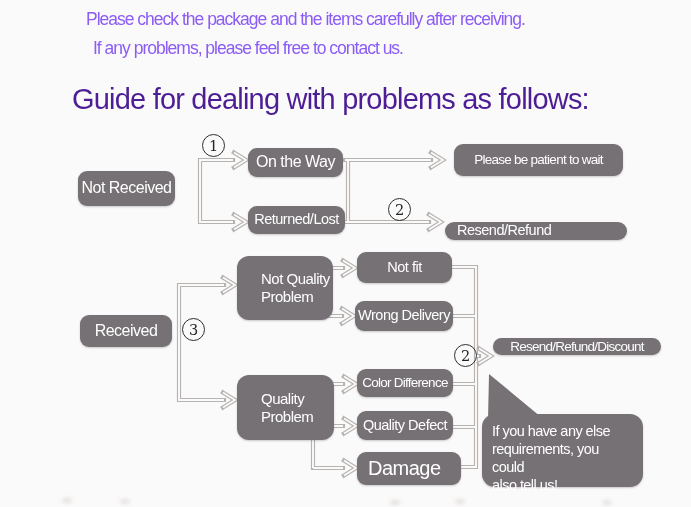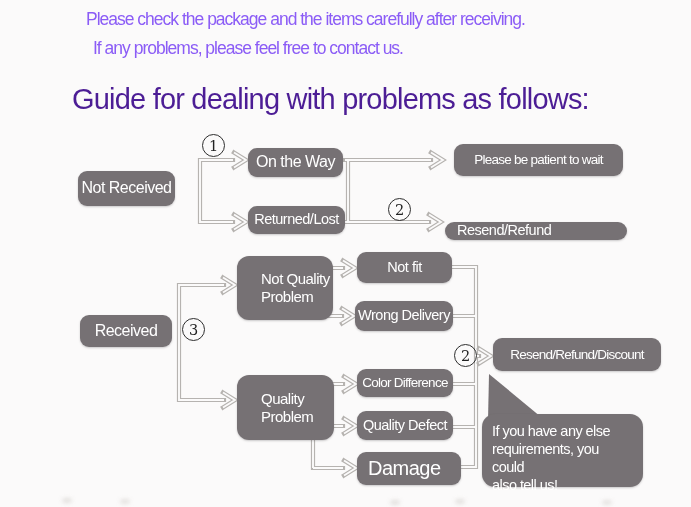--- a/index.html
+++ b/index.html
@@ -101,20 +101,20 @@
 
   <div class="node lg" style="left:80px; top:315px; width:92px; height:32px;">Received</div>
   <div class="node wrap" style="left:237px; top:256px; width:72px; height:64px;">Not Quality Problem</div>
   <div class="node wrap" style="left:237px; top:375px; width:73px; height:65px;">Quality Problem</div>
 
   <div class="node" style="left:357px; top:252px; width:95px; height:31px;">Not fit</div>
   <div class="node" style="left:355px; top:301px; width:98px; height:30px;">Wrong Delivery</div>
   <div class="node fit" style="left:357px; top:369px; width:96px; height:28px;">Color Difference</div>
   <div class="node" style="left:357px; top:411px; width:96px; height:29px;">Quality Defect</div>
   <div class="node leftpad" style="left:357px; top:452px; width:93px; height:33px;">Damage</div>
-  <div class="node fit" style="left:493px; top:338px; width:168px; height:33px;">Resend/Refund/Discount</div>
+  <div class="node fit" style="left:493px; top:338px; width:168px; height:17px;">Resend/Refund/Discount</div>
 
   <div class="bubble">If you have any else
 requirements, you could
 also tell us!</div>
 
   <div class="smudges"></div>
 </div>
 
 </body></html>

